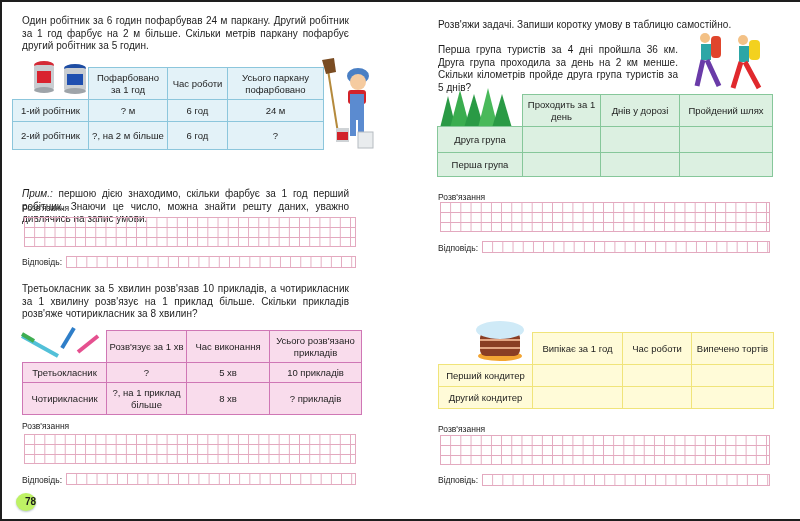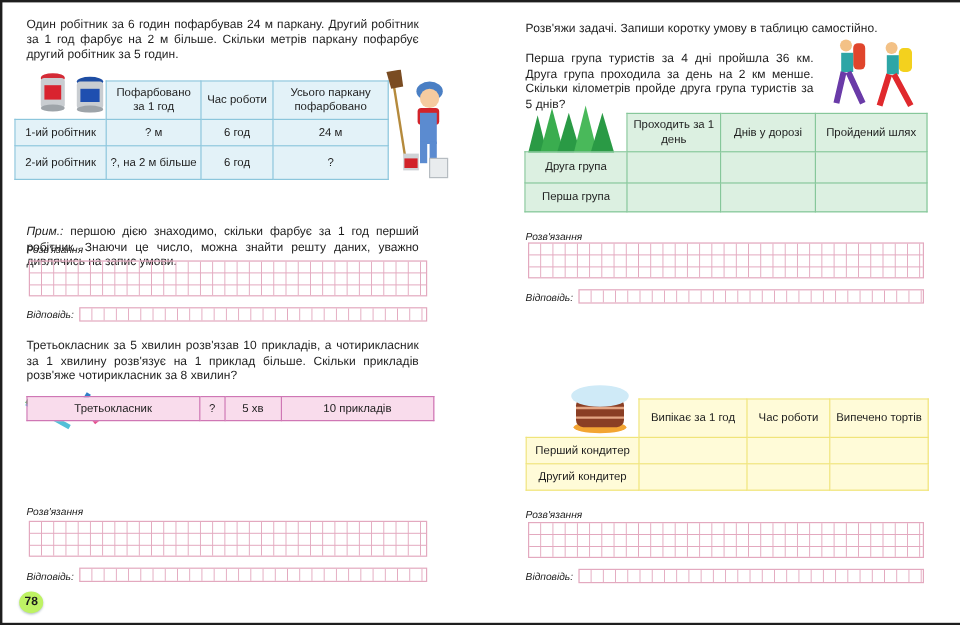--- a/index.html
+++ b/index.html
@@ -5,21 +5,21 @@
   * { box-sizing: border-box; margin: 0; padding: 0; }
   html, body { width: 800px; height: 521px; overflow: hidden; background: #fff; }
   body { font-family: "Liberation Sans", "DejaVu Sans", sans-serif; color: #1d1d1d; position: relative; }
   .frame { position: absolute; left: 0; top: 0; width: 800px; height: 521px; border-top: 2px solid #1e1e1e; border-left: 2px solid #1e1e1e; border-bottom: 2px solid #1e1e1e; }
   .page { position: absolute; top: 0; height: 407px; }
   .page.left { left: 0; width: 400px; }
   .page.right { left: 400px; width: 400px; }
   .problem { position: absolute; font-size: 10px; line-height: 12.6px; letter-spacing: 0.05px; text-align: justify; }
   .note { position: absolute; font-size: 10px; line-height: 12.6px; text-align: justify; }
   .note i { font-style: italic; }
-  .label-it { position: absolute; font-size: 8.5px; font-style: italic; color: #222; }
+  .label-it { position: absolute; font-size: 8.5px; color: #222; }
   table.t { position: absolute; border-collapse: collapse; font-size: 9.5px; }
   table.t td { text-align: center; vertical-align: middle; line-height: 11.5px; padding: 0 2px; }
   
   .blue td { border: 1.5px solid #8cc6dc; background: #e3f2f8; }
   .blue td.empty { border: none; background: transparent; }
   
   .pink td { border: 1.5px solid #cf77b5; background: #f9dcec; }
   .pink td.empty { border: none; background: transparent; }
   
   .green td { border: 1.5px solid #86c79a; background: #dcf0e1; }
@@ -28,21 +28,21 @@
   .yellow td { border: 1.5px solid #f0e47a; background: #fffbd8; }
   .yellow td.empty { border: none; background: transparent; }
   .grid { position: absolute; border: 1px solid #e3a9bf;
     background-image:
       linear-gradient(to right, #e3a9bf 1px, transparent 1px),
       linear-gradient(to bottom, #e3a9bf 1px, transparent 1px);
     background-size: 10.2px 10px; background-position: -1px -1px; }
   .answer-row { position: absolute; height: 12px; border: 1px solid #e3a9bf;
     background-image: linear-gradient(to right, #e3a9bf 1px, transparent 1px);
     background-size: 10.2px 12px; background-position: -1px 0; }
-  .page-num { position: absolute; width: 20px; height: 18px; border-radius: 50%; background: #bef264; box-shadow: 0 1px 2px #b9c4cc; font-size: 10px; font-weight: bold; text-align: center; line-height: 18px; color: #1b1b1b; }
+  .page-num { position: absolute; width: 20px; height: 18px; border-radius: 50%; background: #bef264; box-shadow: 0 1px 2px #b9c4cc; font-size: 10px; font-weight: bold; text-align: right; line-height: 18px; color: #1b1b1b; }
   .pic { position: absolute; }
 </style>
 </head>
 <body>
 
 <div class="frame"></div>
 
 <div class="page left">
 
   <p class="problem" style="left:22px; top:15px; width:327px;">Один робітник за 6 годин пофарбував 24 м паркану. Другий робітник за 1 год фарбує на 2 м більше. Скільки метрів паркану пофарбує другий робітник за 5 годин.</p>
@@ -114,25 +114,37 @@
     <svg width="85" height="34" viewBox="0 0 85 34">
       <line x1="4" y1="10" x2="40" y2="30" stroke="#52c0d8" stroke-width="4"></line>
       <line x1="4" y1="8" x2="16" y2="15" stroke="#3fae52" stroke-width="4"></line>
       <line x1="56" y1="2" x2="44" y2="22" stroke="#2f7ec8" stroke-width="4"></line>
       <line x1="80" y1="10" x2="60" y2="26" stroke="#e5508f" stroke-width="4"></line>
     </svg>
   </div>
 
   <table class="t pink" style="left:22px; top:330px; width:340px;">
     <tbody>
+        <tr style="height:32px;">
+      <td class="empty" style="width:84px;"></td>
+      <td style="width:80px;">Розв'язує за 1 хв</td>
+      <td style="width:83px;">Час виконання</td>
+      <td>Усього розв'язано прикладів</td>
+    </tr>
     <tr style="height:20px;">
       <td>Третьокласник</td>
       <td>?</td>
       <td>5 хв</td>
       <td>10 прикладів</td>
+    </tr>
+    <tr style="height:32px;">
+      <td>Чотирикласник</td>
+      <td>?, на 1 приклад більше</td>
+      <td>8 хв</td>
+      <td>? прикладів</td>
     </tr>
   </tbody>
     </table>
 
   <span class="label-it" style="left:22px; top:421px;">Розв'язання</span>
   <div class="grid" style="left:24px; top:434px; width:332px; height:30px;"></div>
   <span class="label-it" style="left:22px; top:475px;">Відповідь:</span>
   <div class="answer-row" style="left:66px; top:473px; width:290px;"></div>
 
   <div class="page-num" style="left:16px; top:493px;">78</div>

